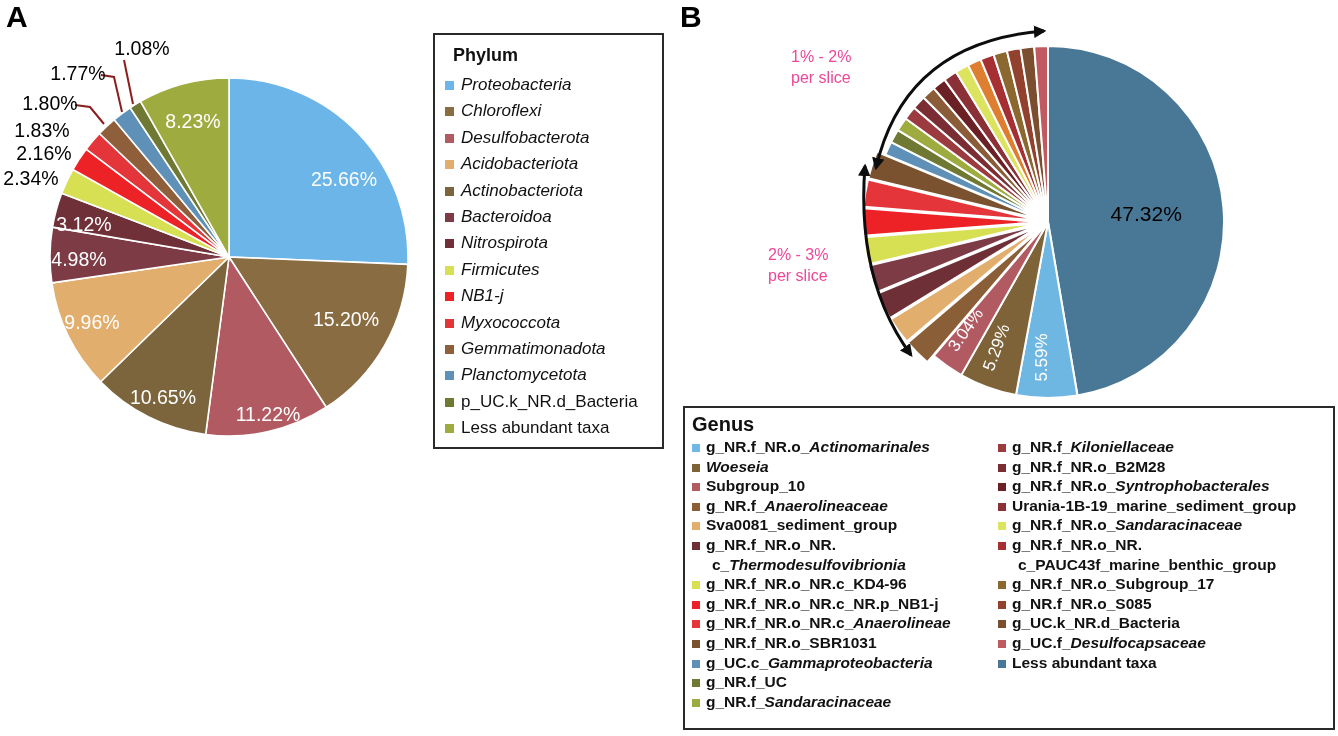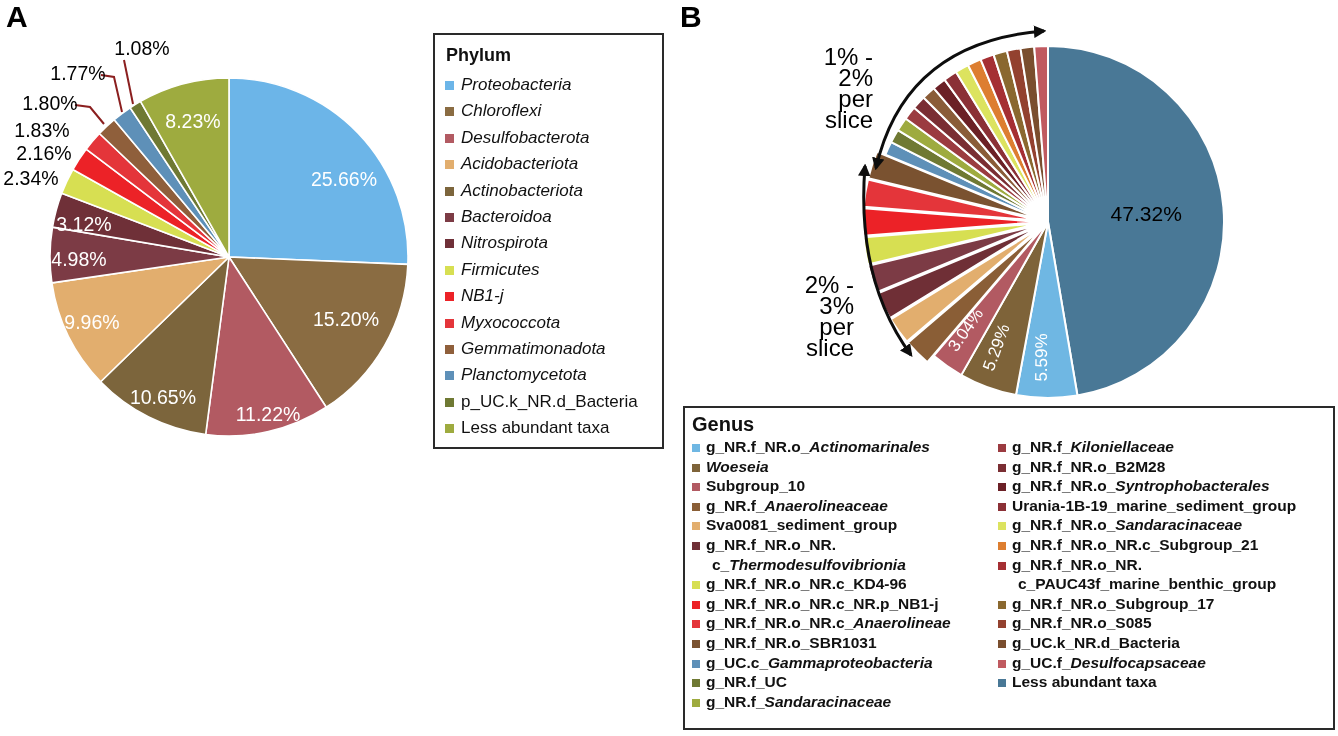--- a/index.html
+++ b/index.html
@@ -5,28 +5,28 @@
   * { box-sizing: border-box; margin: 0; padding: 0; }
   html,body { background:#ffffff; }
   body { font-family: "Liberation Sans", sans-serif; color:#111; }
   .stage { position:relative; width:1338px; height:736px; background:#fff; overflow:hidden; }
   .panel-letter { position:absolute; font-size:30px; font-weight:bold; color:#000; }
   #letterA { left:6px; top:0px; }
   #letterB { left:680px; top:0px; }
   svg { position:absolute; }
   #pieA { left:0; top:0; }
   #pieB { left:680px; top:0; }
-  .ann { position:absolute; font-size:24px; line-height:21px; text-align:right; color:#000000; }
+  .ann { position:absolute; font-size:16px; line-height:21px; text-align:left; color:#ec4899; }
   #ann1 { left:791px; top:46px; width:82px; }
-  #ann2 { left:768px; top:274px; width:86px; }
+  #ann2 { left:768px; top:244px; width:86px; }
   .arrow { fill:none; stroke:#0d0d0d; stroke-width:3px;
            marker-start:url(#ah); marker-end:url(#ah); }
   .legend { position:absolute; background:#fff; border:2px solid #2a2a2a; }
   #legendA { left:433px; top:33px; width:231px; height:416px; padding:8px 4px 0 10px; }
-  #legendA .legend-title { font-size:18px; font-weight:bold; margin:2px 0 6px 1px; }
+  #legendA .legend-title { font-size:18px; font-weight:bold; margin:2px 0 6px 8px; }
   #legendA .li { line-height:26.4px; font-size:17px; white-space:nowrap; }
   #legendA .sw { display:inline-block; width:9px; height:9px; margin-right:7px; }
   #legendB { left:683px; top:406px; width:652px; height:324px; padding:5px 2px 0 5px; }
   #legendB .legend-title { font-size:20px; font-weight:bold; margin:0 0 1px 2px; }
   #legendB .cols { display:flex;font-weight:bold; }
   #legendB .col1 { width:306px; }
   #legendB .col2 { flex:1; }
   #legendB .li { font-size:15.5px; line-height:19.6px; white-space:pre-line;
                  padding-left:22px; text-indent:-20px; }
   #legendB .sw { display:inline-block; width:8px; height:8px; margin-right:6px; }
@@ -173,21 +173,20 @@
           <div class="li"><span class="sw" style="background: rgb(94, 144, 184);"></span><span>g_UC.c_</span><span class="it">Gammaproteobacteria</span><span></span></div>
           <div class="li"><span class="sw" style="background: rgb(111, 121, 51);"></span><span>g_NR.f_UC</span></div>
           <div class="li"><span class="sw" style="background: rgb(158, 171, 63);"></span><span>g_NR.f_</span><span class="it">Sandaracinaceae</span><span></span></div>
         </div>
       <div class="col2" id="legendBCol2">
           <div class="li"><span class="sw" style="background: rgb(155, 59, 64);"></span><span>g_NR.f_</span><span class="it">Kiloniellaceae</span><span></span></div>
           <div class="li"><span class="sw" style="background: rgb(122, 46, 51);"></span><span>g_NR.f_NR.o_B2M28</span></div>
           <div class="li"><span class="sw" style="background: rgb(107, 32, 38);"></span><span>g_NR.f_NR.o_</span><span class="it">Syntrophobacterales</span><span></span></div>
           <div class="li"><span class="sw" style="background: rgb(139, 48, 54);"></span><span>Urania-1B-19_marine_sediment_group</span></div>
           <div class="li"><span class="sw" style="background: rgb(220, 227, 95);"></span><span>g_NR.f_NR.o_</span><span class="it">Sandaracinaceae</span><span></span></div>
-          <div class="li"><span class="sw" style="background: rgb(221, 126, 48);"></span><span>g_NR.f_NR.o_NR.c_Subgroup_21</span></div>
           <div class="li"><span class="sw" style="background: rgb(165, 47, 51);"></span><span>g_NR.f_NR.o_NR.
 c_PAUC43f_marine_benthic_group</span></div>
           <div class="li"><span class="sw" style="background: rgb(138, 104, 47);"></span><span>g_NR.f_NR.o_Subgroup_17</span></div>
           <div class="li"><span class="sw" style="background: rgb(147, 65, 47);"></span><span>g_NR.f_NR.o_S085</span></div>
           <div class="li"><span class="sw" style="background: rgb(122, 78, 46);"></span><span>g_UC.k_NR.d_Bacteria</span></div>
           <div class="li"><span class="sw" style="background: rgb(192, 90, 96);"></span><span>g_UC.f_</span><span class="it">Desulfocapsaceae</span><span></span></div>
           <div class="li"><span class="sw" style="background: rgb(73, 120, 150);"></span><span>Less abundant taxa</span></div>
         </div>
     </div>
   </div>

